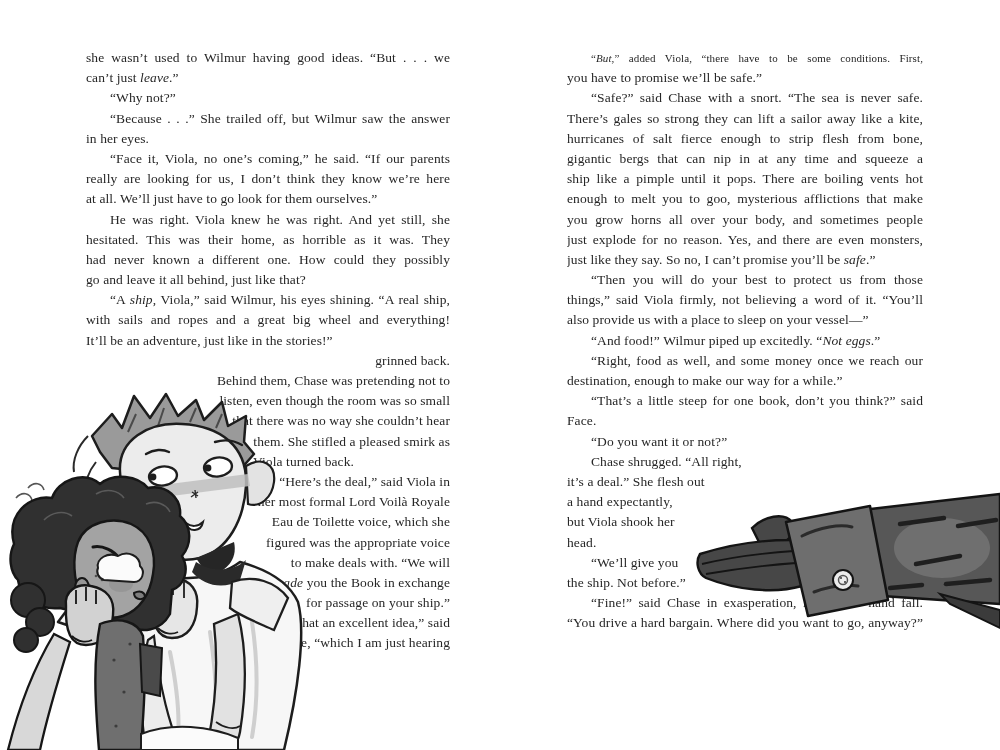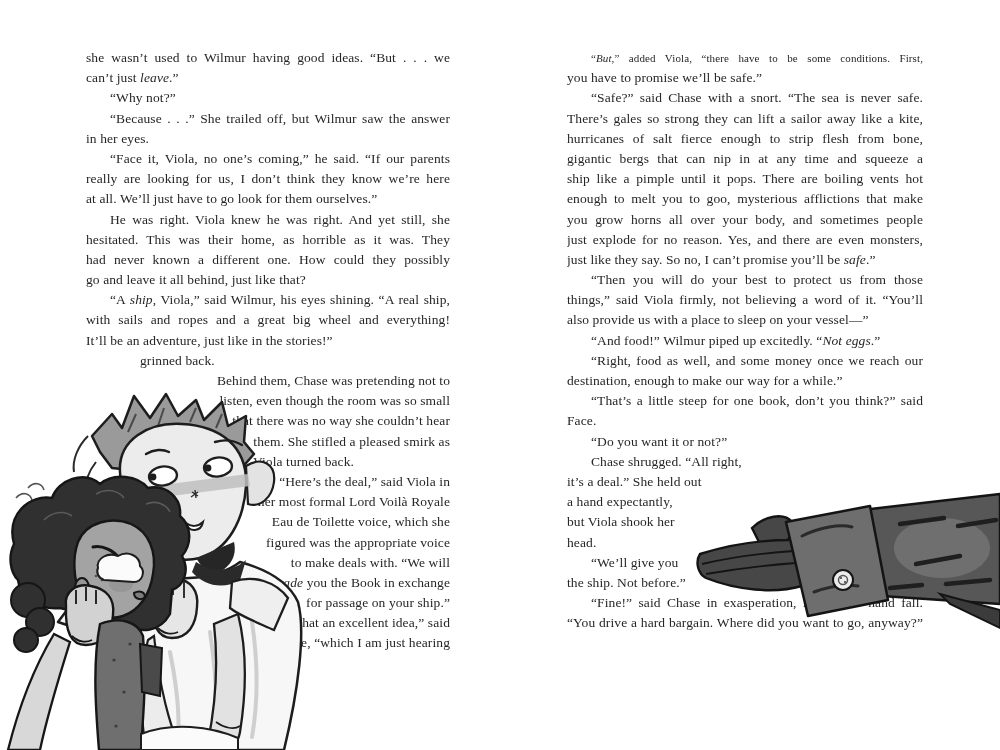--- a/index.html
+++ b/index.html
@@ -41,21 +41,21 @@
     <div class="line ij">“Face it, Viola, no one’s coming,” he said. “If our parents</div>
     <div class="line j">really are looking for us, I don’t think they know we’re here</div>
     <div class="line l">at all. We’ll just have to go look for them ourselves.”</div>
     <div class="line ij">He was right. Viola knew he was right. And yet still, she</div>
     <div class="line j">hesitated. This was their home, as horrible as it was. They</div>
     <div class="line j">had never known a different one. How could they possibly</div>
     <div class="line l">go and leave it all behind, just like that?</div>
     <div class="line ij">“A <i>ship</i>, Viola,” said Wilmur, his eyes shining. “A real ship,</div>
     <div class="line j">with sails and ropes and a great big wheel and everything!</div>
     <div class="line l">It’ll be an adventure, just like in the stories!”</div>
-    <div class="line l" style="padding-left: 54px;">grinned back.</div>
+    <div class="line l" style="padding-left: 54px; text-align: right;">grinned back.</div>
     <div class="line r">Behind them, Chase was pretending not to</div>
     <div class="line r">listen, even though the room was so small</div>
     <div class="line r">that there was no way she couldn’t hear</div>
     <div class="line r">them. She stifled a pleased smirk as</div>
     <div class="line r" style="padding-right: 96px;">Viola turned back.</div>
     <div class="line r">“Here’s the deal,” said Viola in</div>
     <div class="line r">her most formal Lord Voilà Royale</div>
     <div class="line r">Eau de Toilette voice, which she</div>
     <div class="line r">figured was the appropriate voice</div>
     <div class="line r">to make deals with. “We will</div>
@@ -80,21 +80,21 @@
     <div class="line ij">“Then you will do your best to protect us from those</div>
     <div class="line j">things,” said Viola firmly, not believing a word of it. “You’ll</div>
     <div class="line l">also provide us with a place to sleep on your vessel—”</div>
     <div class="line il">“And food!” Wilmur piped up excitedly. “<i>Not eggs</i>.”</div>
     <div class="line ij">“Right, food as well, and some money once we reach our</div>
     <div class="line l">destination, enough to make our way for a while.”</div>
     <div class="line ij">“That’s a little steep for one book, don’t you think?” said</div>
     <div class="line l">Face.</div>
     <div class="line il">“Do you want it or not?”</div>
     <div class="line il">Chase shrugged. “All right,</div>
-    <div class="line l">it’s a deal.” She held out</div>
+    <div class="line l">it’s a deal.” She flesh out</div>
     <div class="line l">a hand expectantly,</div>
     <div class="line l">but Viola shook her</div>
     <div class="line l">head.</div>
     <div class="line il">“We’ll give you</div>
     <div class="line l">the ship. Not before.”</div>
     <div class="line ij">“Fine!” said Chase in exasperation, letting her hand fall.</div>
     <div class="line j">“You drive a hard bargain. Where did you want to go, anyway?”</div>
   </div>
 
 <svg id="illu-kids" width="320" height="358" viewBox="0 0 320 358">

